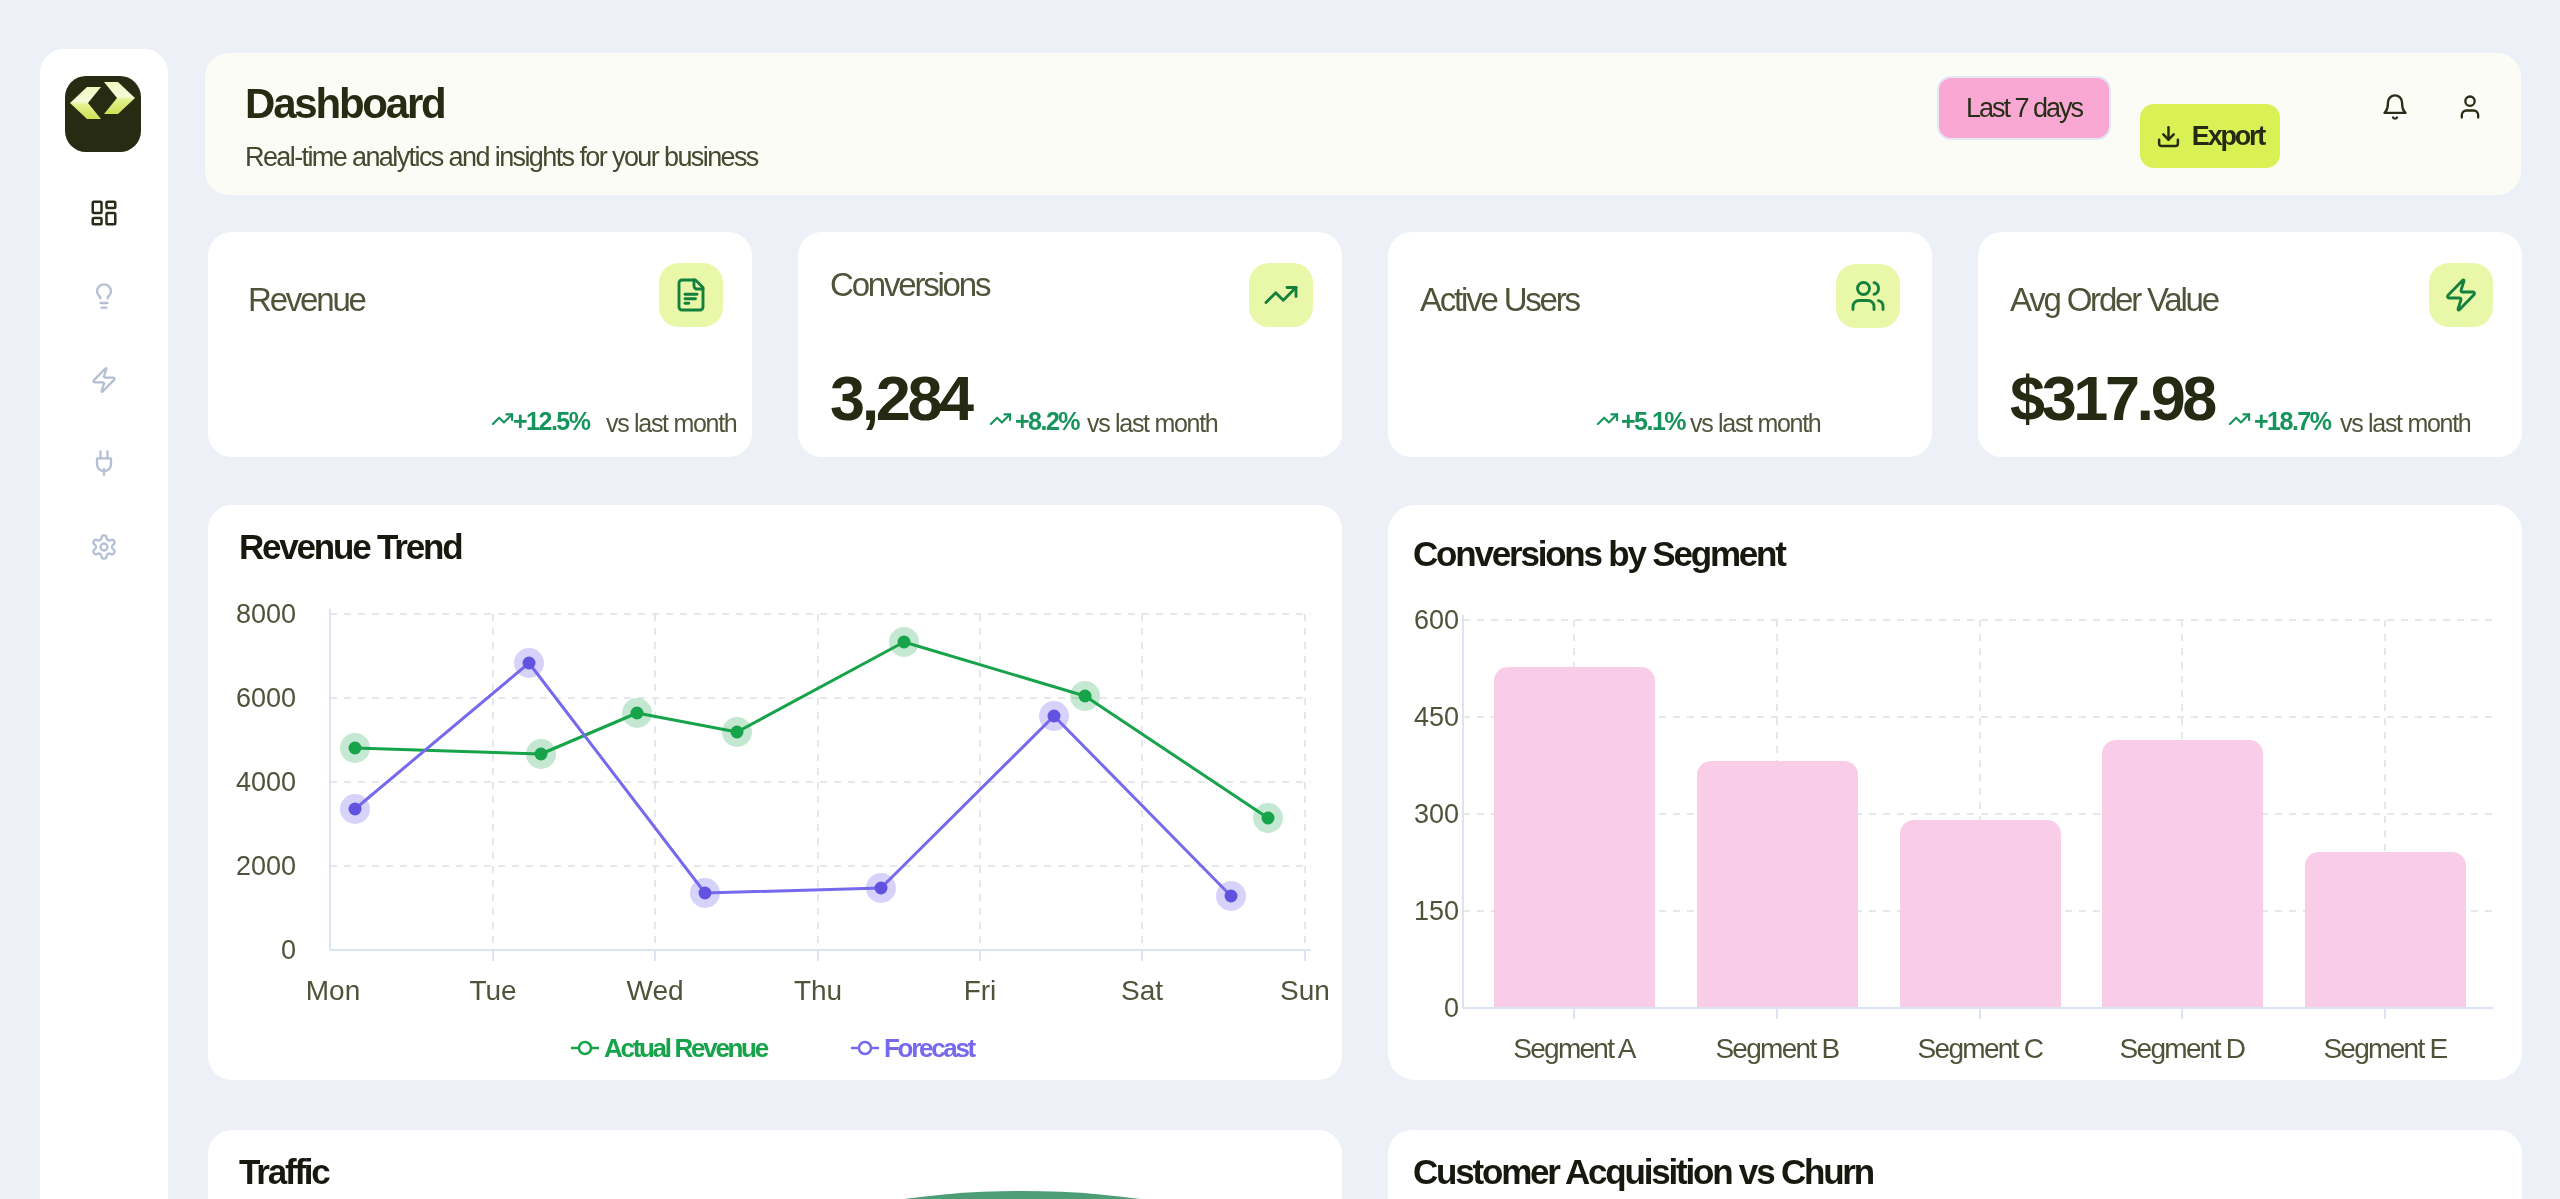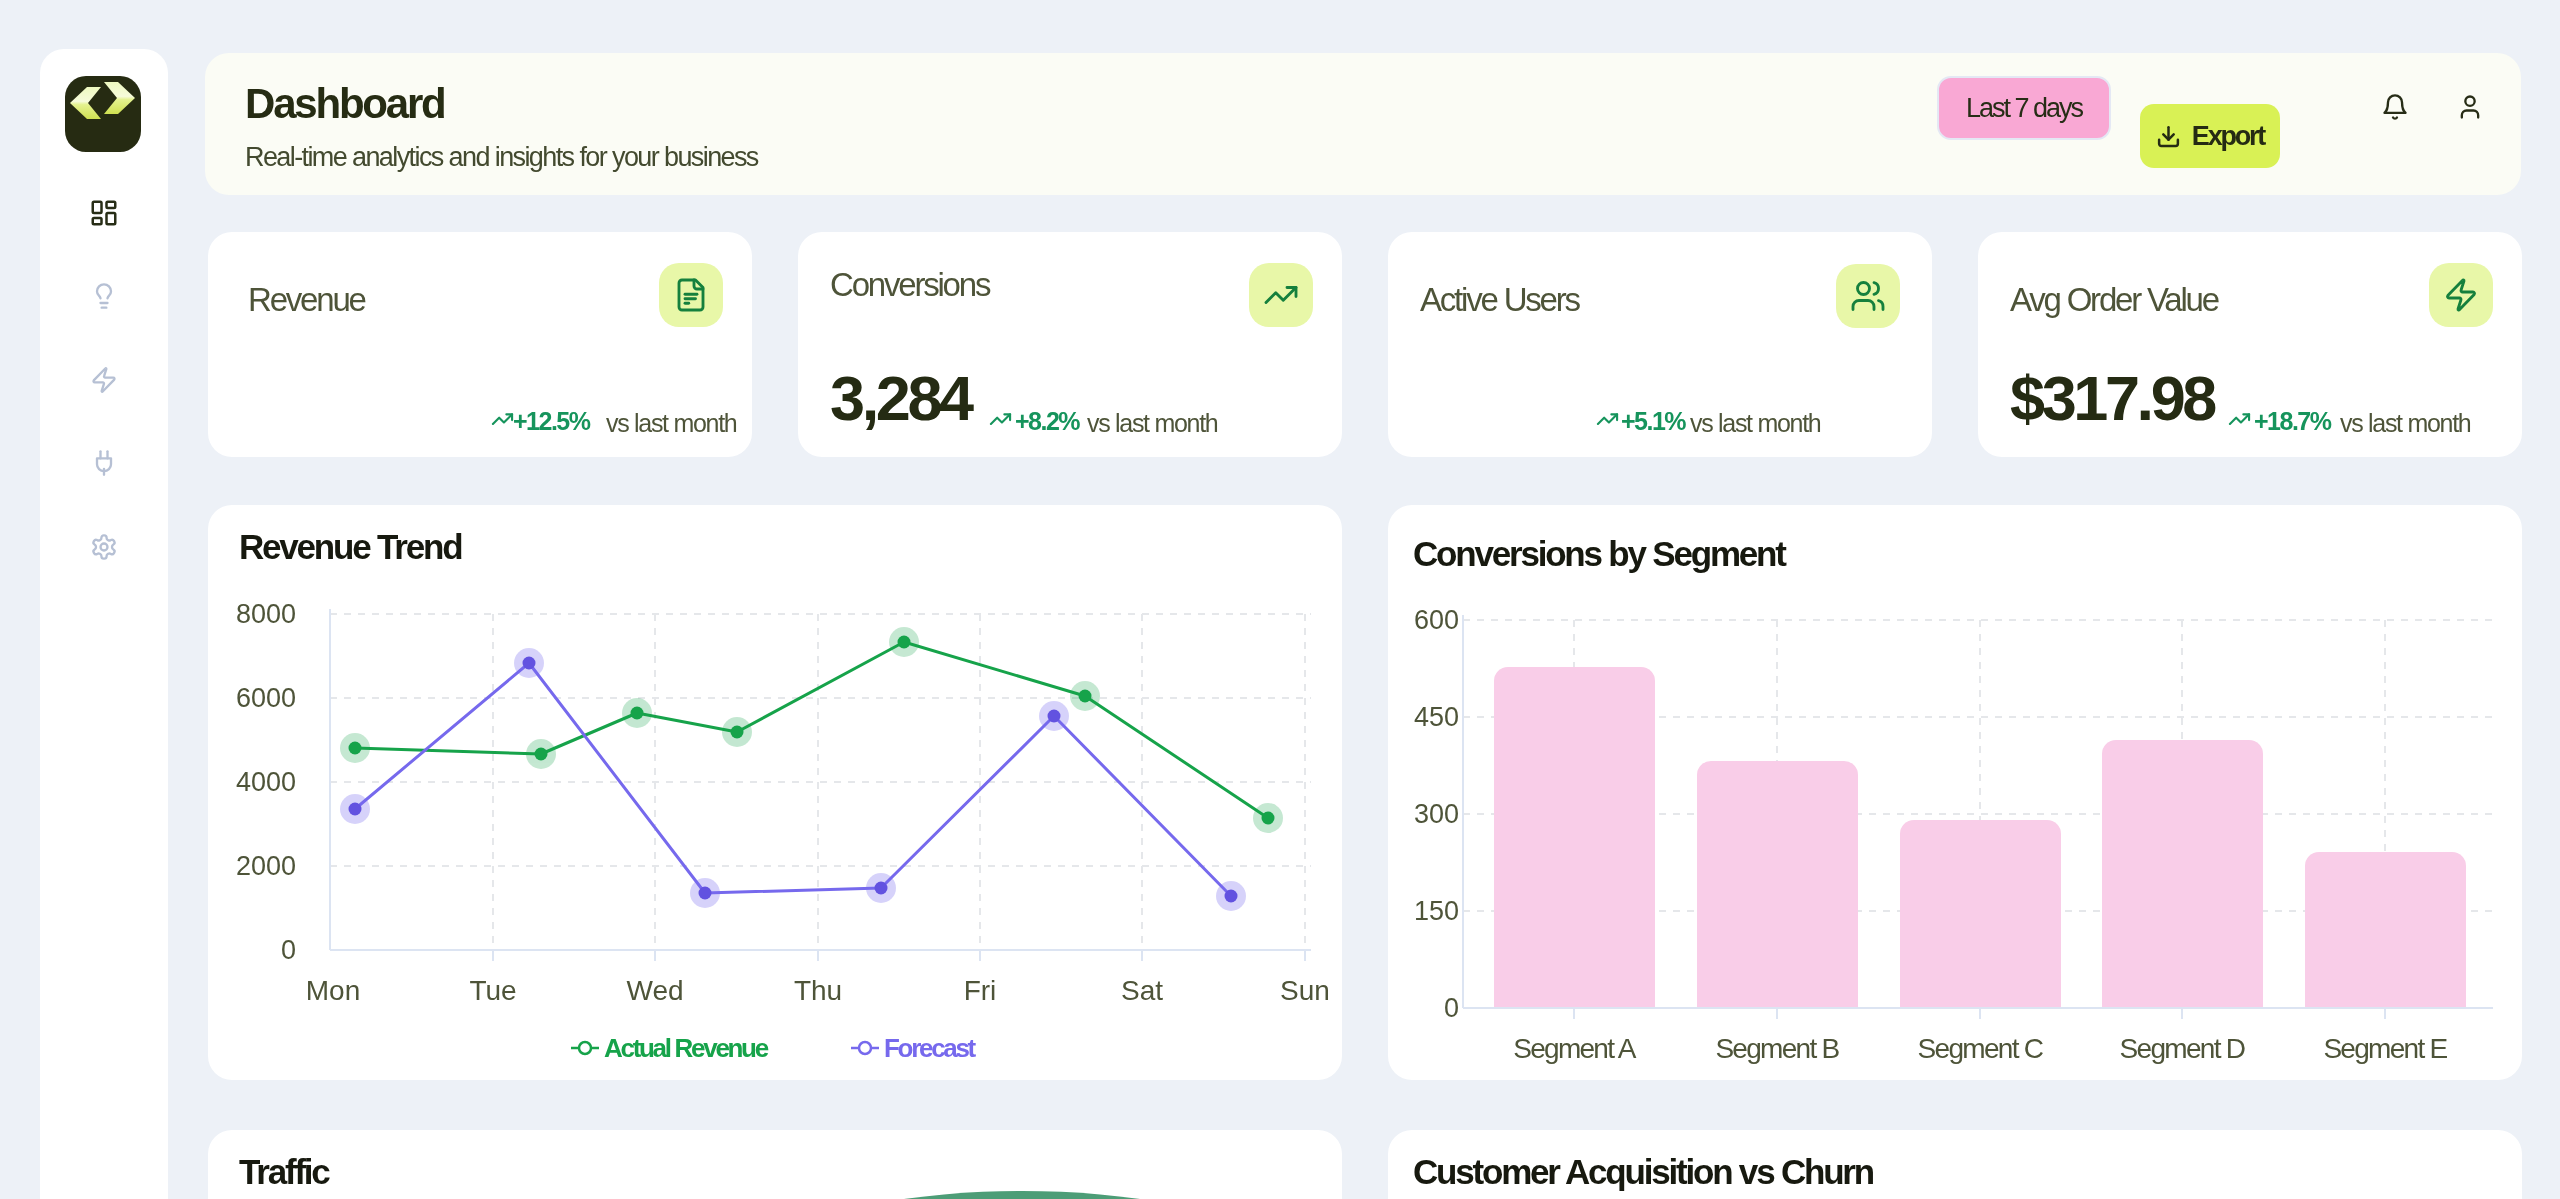--- a/index.html
+++ b/index.html
@@ -236,21 +236,21 @@
         <line x1="643" y1="543" x2="671" y2="543" stroke="#7669ed" stroke-width="2.5"></line>
         <circle cx="657" cy="543" r="6" stroke="#7669ed" stroke-width="2.5" fill="#fff"></circle>
       </g>
       <g font-family="Liberation Sans" font-size="26" font-weight="bold">
         <text x="396" y="552" fill="#16a34a" letter-spacing="-2.3">Actual Revenue</text>
         <text x="676" y="552" fill="#7669ed" letter-spacing="-2.3">Forecast</text>
       </g>
     </svg>
   </div>
 
-  <div class="card" style="left:1388px; top:505px; width:1134px; height:575px;">
+  <div class="card" style="left:1388px; top:505px; width:1134px; height:575px;border-radius:27px;">
     <div class="ctitle" style="left:25px; top:29px;">Conversions by Segment</div>
     <svg class="abs" style="left:0; top:0;" width="1134" height="575" viewBox="0 0 1134 575" fill="none">
       <g stroke="#e5e7ea" stroke-width="2" stroke-dasharray="7 7">
         <line x1="75" y1="115" x2="1105" y2="115"></line>
         <line x1="75" y1="212" x2="1105" y2="212"></line>
         <line x1="75" y1="309" x2="1105" y2="309"></line>
         <line x1="75" y1="406" x2="1105" y2="406"></line>
         <line x1="186" y1="115" x2="186" y2="503"></line>
         <line x1="389" y1="115" x2="389" y2="503"></line>
         <line x1="592" y1="115" x2="592" y2="503"></line>

